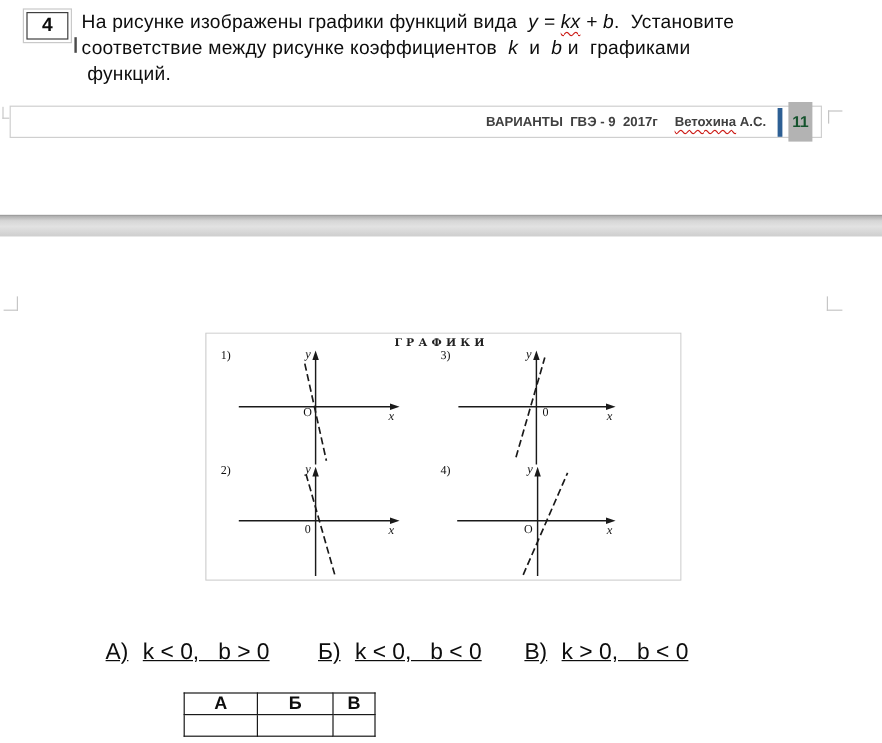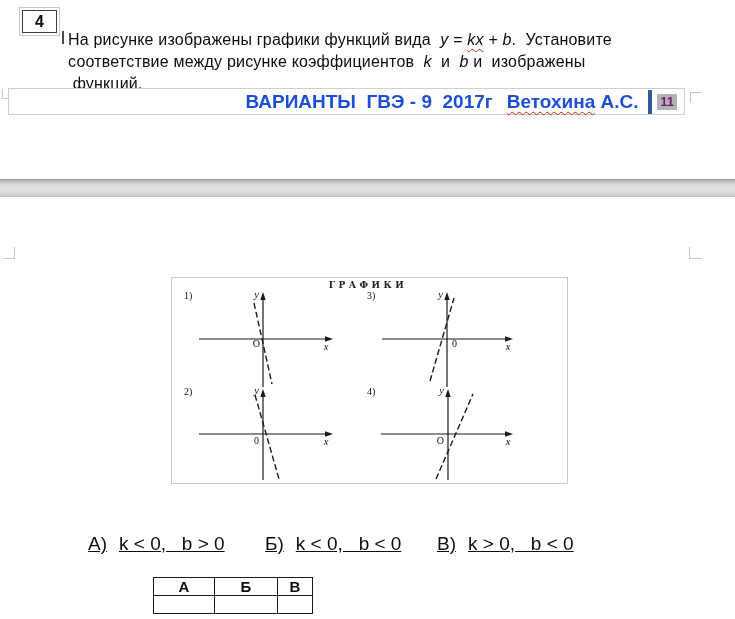--- a/index.html
+++ b/index.html
@@ -7,37 +7,37 @@
           font-family:"Liberation Sans",sans-serif;overflow:hidden;color:#0d0d0d;}
 
   
   .qnum{position:absolute;left:22px;top:10px;width:33px;height:21px;background:#fff;
         border:1.5px solid #3f3f3f;outline:1px solid #c9c9c9;outline-offset:2px;
         display:flex;align-items:center;justify-content:center;
         font-weight:bold;font-size:16px;}
 
   
   .qtext{position:absolute;left:68px;top:8px;width:610px;font-size:16px;line-height:22px;
-         white-space:pre-wrap;letter-spacing:.2px;margin-top:21px;}
+         white-space:pre-wrap;letter-spacing:.2px;}
   .it{font-style:italic;}
   .sq{text-decoration:underline;text-decoration-style:wavy;text-decoration-color:#cc1f1a;
       text-decoration-thickness:1px;text-underline-offset:3px;}
   .caret{position:absolute;left:62px;top:31px;width:1.5px;height:13px;background:#4a4a4a;}
 
   
   .footer-band{position:absolute;left:8px;top:88px;width:677px;height:27px;background:#fff;
                border:1px solid #cfcfcf;box-sizing:border-box;
                display:flex;align-items:center;justify-content:flex-end;}
   .footer-notch{position:absolute;left:2px;top:89px;width:5px;height:9px;
                 border-left:1px solid #c9c9c9;border-bottom:1px solid #c9c9c9;}
-  .footer-title,.footer-author{color:#1d4ed8;font-weight:bold;font-size:19px;white-space:pre;}
+  .footer-title,.footer-author{color:#404040;font-weight:bold;font-size:11px;white-space:pre;}
   .footer-author{margin-left:14px;text-align:right;}
   .vbar{width:4.5px;height:24px;background:#2d5f94;margin-left:9px;}
-  .pagebadge{margin-left:5px;margin-right:7px;width:20px;height:16px;background:#b3b3b3;
-             color:#701a75;font-weight:bold;font-size:13px;
+  .pagebadge{margin-left:5px;margin-right:7px;width:20px;height:33px;background:#b3b3b3;
+             color:#14532d;font-weight:bold;font-size:13px;
              display:flex;align-items:center;justify-content:center;}
   .corner-tr{position:absolute;left:690px;top:92px;width:11px;height:10px;
              border-top:1.5px solid #c4c4c4;border-left:1.5px solid #c4c4c4;}
 
   
   .sep{position:absolute;left:0;top:179px;width:735px;height:16px;
        background:linear-gradient(180deg,#aeaeae 0%,#d6d6d6 25%,#e2e2e2 55%,#d0d0d0 100%);
        border-top:1px solid #9e9e9e;border-bottom:1px solid #c6c6c6;}
 
   
@@ -72,21 +72,21 @@
 <body>
 
 <div class="screen">
 
   <div class="qnum">
       <span>4</span>
     </div>
 
   <div class="caret"></div>
 
-  <div class="qtext"><div><span>На рисунке изображены графики функций вида  </span><span class="it">y = </span><span class="it sq">kx</span><span class="it"> + b</span><span>.  Установите</span></div><div><span>соответствие между рисунке коэффициентов  </span><span class="it">k</span><span>  и  </span><span class="it">b</span><span> и  изображены</span></div><div><span> функций.</span></div></div>
+  <div class="qtext"><div><span>На рисунке изображены графики функций вида  </span><span class="it">y = </span><span class="it sq">kx</span><span class="it"> + b</span><span>.  Установите</span></div><div><span>соответствие между рисунке коэффициентов  </span><span class="it">k</span><span>  и  </span><span class="it">b</span><span> и  графиками</span></div><div><span> функций.</span></div></div>
 
   <div class="footer-notch"></div>
   <div class="footer-band">
     <span class="footer-title">ВАРИАНТЫ  ГВЭ - 9  2017г</span>
     <span class="footer-author"><span class="sq">Ветохина</span><span> А.С.</span></span>
     <div class="vbar"></div>
     <div class="pagebadge">11</div>
   </div>
   <div class="corner-tr"></div>
 

